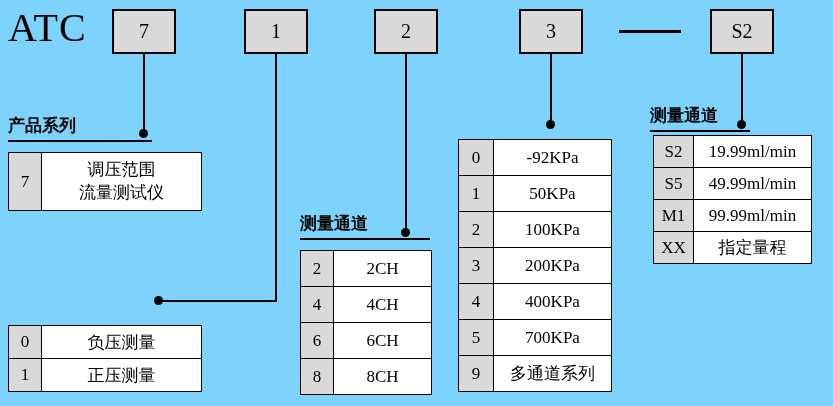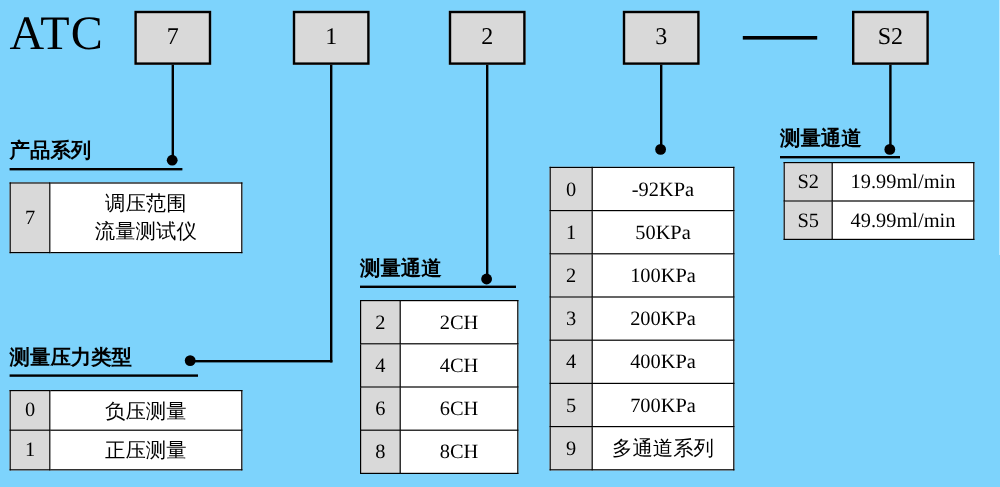--- a/index.html
+++ b/index.html
@@ -48,21 +48,20 @@
   <div class="vline" style="left:405px; top:54px; width:2px; height:179px"></div>
   <div class="dot" style="left:401px; top:228px"></div>
 
   <div class="vline" style="left:550px; top:54px; width:2px; height:71px"></div>
   <div class="dot" style="left:546px; top:120px"></div>
 
   <div class="vline" style="left:741px; top:54px; width:2px; height:71px"></div>
   <div class="dot" style="left:737px; top:120px"></div>
 
   <div class="sec-title" style="left:8px; top:114px; width:144px">产品系列</div>
-  <div class="sec-title" style="left:8px; top:286px; width:157px">测量压力类型</div>
   <div class="sec-title" style="left:300px; top:212px; width:130px">测量通道</div>
   <div class="sec-title" style="left:650px; top:104px; width:100px">测量通道</div>
 
   <table class="spec" style="left:8px; top:152px">
     <colgroup>
         <col style="width:33px">
         <col style="width:160px">
       </colgroup>
     <tbody>
         <tr style="height:58px">
@@ -159,16 +158,24 @@
       </colgroup>
     <tbody>
     <tr style="height:32px">
       <td class="code">S2</td>
       <td>19.99ml/min</td>
     </tr>
     <tr style="height:32px">
       <td class="code">S5</td>
       <td>49.99ml/min</td>
     </tr>
+    <tr style="height:32px">
+      <td class="code">M1</td>
+      <td>99.99ml/min</td>
+    </tr>
+    <tr style="height:32px">
+      <td class="code">XX</td>
+      <td>指定量程</td>
+    </tr>
   </tbody>
     </table>
 
 </div>
 
 </body></html>

